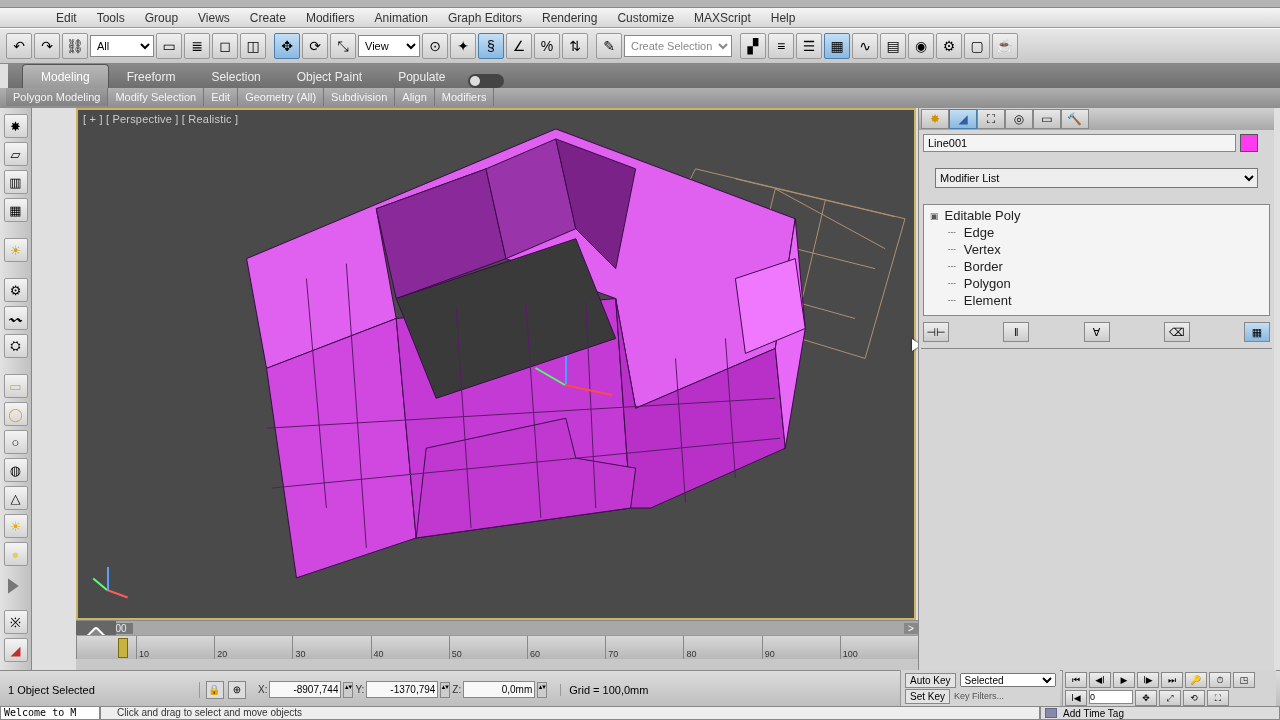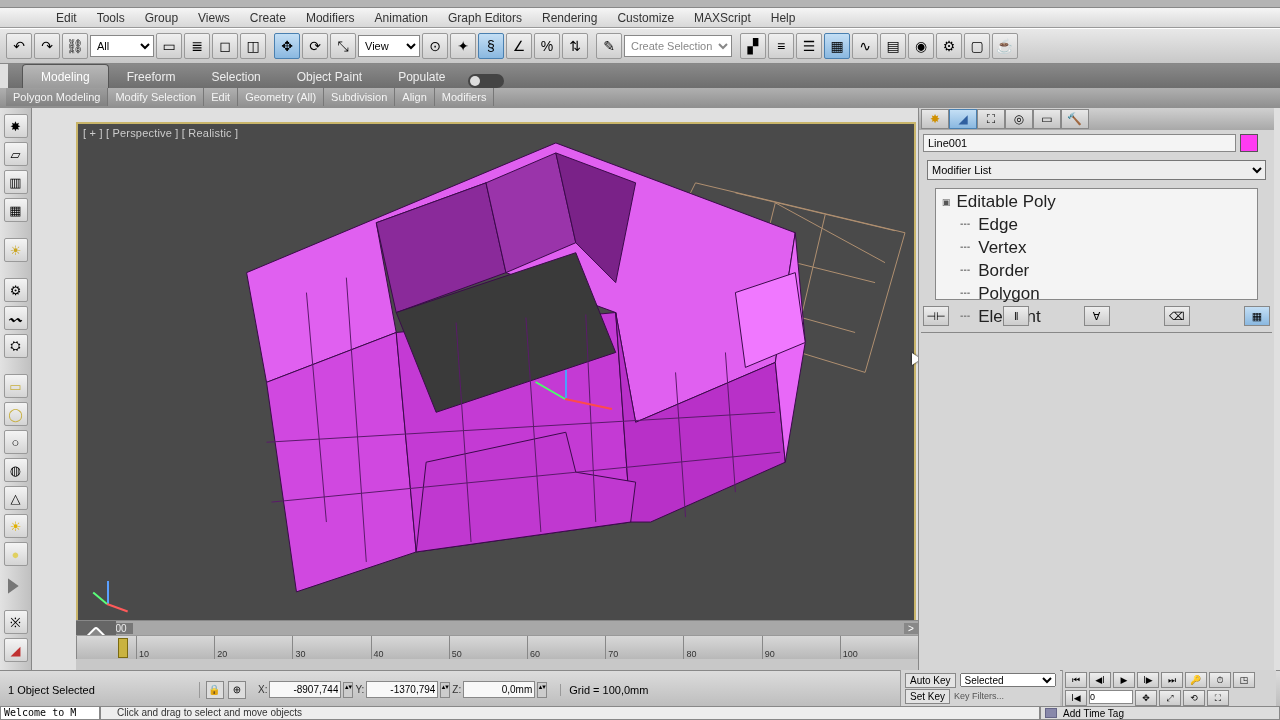--- a/index.html
+++ b/index.html
@@ -29,21 +29,21 @@
 .elipse::after{content:"";position:absolute;left:2px;top:2px;width:10px;height:10px;background:#ddd;border-radius:50%;}
 
 
 .leftbar { position:absolute; top:108px; left:0; width:32px; bottom:50px; background:linear-gradient(90deg,#e2e2e2,#c0c0c0); border-right:1px solid #888; display:flex; flex-direction:column; align-items:center; padding-top:6px; gap:4px; }
 .leftbar .lbtn { width:24px; height:24px; background:linear-gradient(#f4f4f4,#d4d4d4); border:1px solid #999; border-radius:2px; font-size:13px; display:flex; align-items:center; justify-content:center; cursor:pointer;}
 .leftbar .gap { height:8px; }
 .leftbar .arrow-out{ width:16px;height:16px;margin-top:8px;background:#777;clip-path:polygon(0 0,70% 50%,0 100%); }
 
 
 .viewport { position:absolute; top:108px; left:76px; width:840px; height:512px; background:#4a4a4a; border:1px solid #222; }
-.viewport.active { outline:2px solid #c9b56a; outline-offset:-2px;margin-top:14px; }
+.viewport.active { outline:2px solid #c9b56a; outline-offset:-2px; }
 .vplabel { position:absolute; top:4px; left:6px; color:#ccc; font-size:11px; letter-spacing:.2px; }
 .axisicon { position:absolute; left:16px; bottom:18px; width:40px; height:40px; }
 .axisicon .z{position:absolute;left:14px;bottom:10px;width:2px;height:24px;background:#5aa0ff;}
 .axisicon .x{position:absolute;left:14px;bottom:10px;width:22px;height:2px;background:#ff5a5a;transform:rotate(20deg);transform-origin:left center;}
 .axisicon .y{position:absolute;left:14px;bottom:10px;width:18px;height:2px;background:#5aff7a;transform:rotate(-140deg);transform-origin:left center;}
 .cursor-arrow{position:absolute;right:-6px;top:230px;width:0;height:0;border-left:9px solid #fff;border-top:6px solid transparent;border-bottom:6px solid transparent;filter:drop-shadow(0 0 1px #000);}
 .gizmo{position:absolute;left:480px;top:245px;width:60px;height:60px;}
 .gizmo .gz{position:absolute;left:8px;top:30px;width:2px;height:28px;background:#4aa0ff;transform-origin:top;transform:translateY(-28px);}
 .gizmo .gx{position:absolute;left:8px;top:30px;width:48px;height:2px;background:#ff4a4a;transform:rotate(12deg);transform-origin:left;}
 .gizmo .gy{position:absolute;left:8px;top:30px;width:34px;height:2px;background:#4aff6a;transform:rotate(-150deg);transform-origin:left;}
@@ -52,23 +52,23 @@
 .mesh{position:absolute;inset:0;}
 
 
 .cmdpanel { position:absolute; top:108px; right:6px; width:356px; bottom:50px; background:#d6d6d6; border-left:1px solid #888; }
 .cmdtabs { height:22px; background:linear-gradient(#d0d0d0,#a8a8a8); display:flex; gap:0; padding-left:2px; }
 .cmdtabs .ct { width:28px;height:20px;margin-top:1px;border:1px solid #888;background:linear-gradient(#e8e8e8,#c4c4c4);display:flex;align-items:center;justify-content:center;font-size:12px;cursor:pointer;}
 .cmdtabs .ct.active{background:linear-gradient(#c4dff5,#8ab8e0);border-color:#4a80b0;}
 .objname{display:flex;margin:4px 16px 0 4px;gap:4px;}
 .objname input{flex:1;height:18px;font-size:11px;padding:1px 4px;background:#f4f4f4;border:1px solid #888;}
 .colorswatch{width:18px;height:18px;background:#ff3bf2;border:1px solid #555;}
-.modlist{margin:8px;border-radius:10px;}
+.modlist{margin:16px;border-radius:10px;}
 .modlist select{width:100%;height:20px;font-size:11px;background:#eee;border:1px solid #777;}
-.modstack{margin:0 16px;border:1px solid #888;background:#f4f4f4;height:112px;font-size:17px;padding:2px 2px;}
+.modstack{margin:0 4px;border:1px solid #888;background:#f4f4f4;height:112px;font-size:13px;padding:2px 2px;}
 .modstack .row{padding:1px 2px 1px 4px;display:flex;align-items:center;gap:6px;color:#222;}
 .modstack .row.head::before{content:"▣";font-size:9px;color:#555;}
 .modstack .row.sub{padding-left:22px;}
 .modstack .row.sub::before{content:"┄";color:#888;margin-right:2px;}
 .stackbtns{display:flex;gap:4px;margin:6px 4px;justify-content:space-between;}
 .stackbtns .sb{width:26px;height:20px;border:1px solid #888;background:linear-gradient(#eee,#ccc);font-size:11px;display:flex;align-items:center;justify-content:center;cursor:pointer;}
 .divline{height:1px;background:#888;margin:4px 2px;}
 
 
 .timeline{position:absolute;left:76px;right:362px;top:620px;height:52px;background:#c8c8c8;border-top:1px solid #888;}

